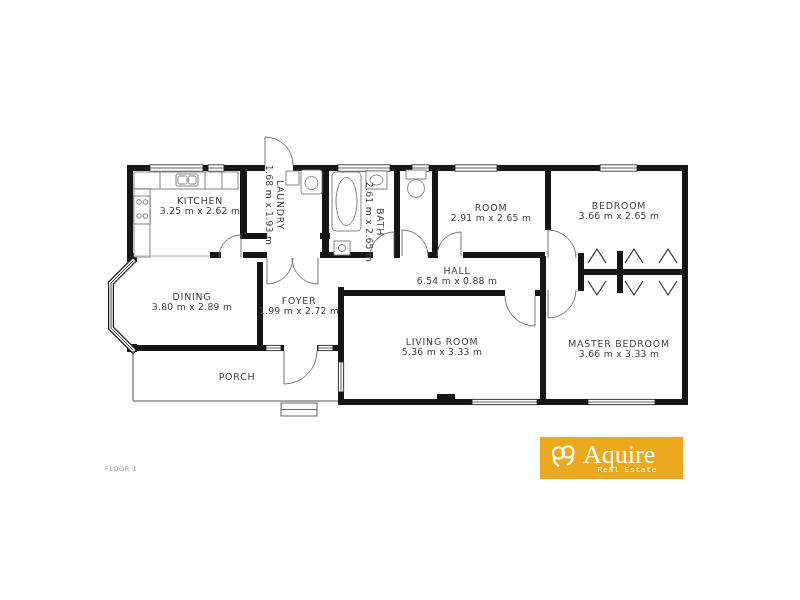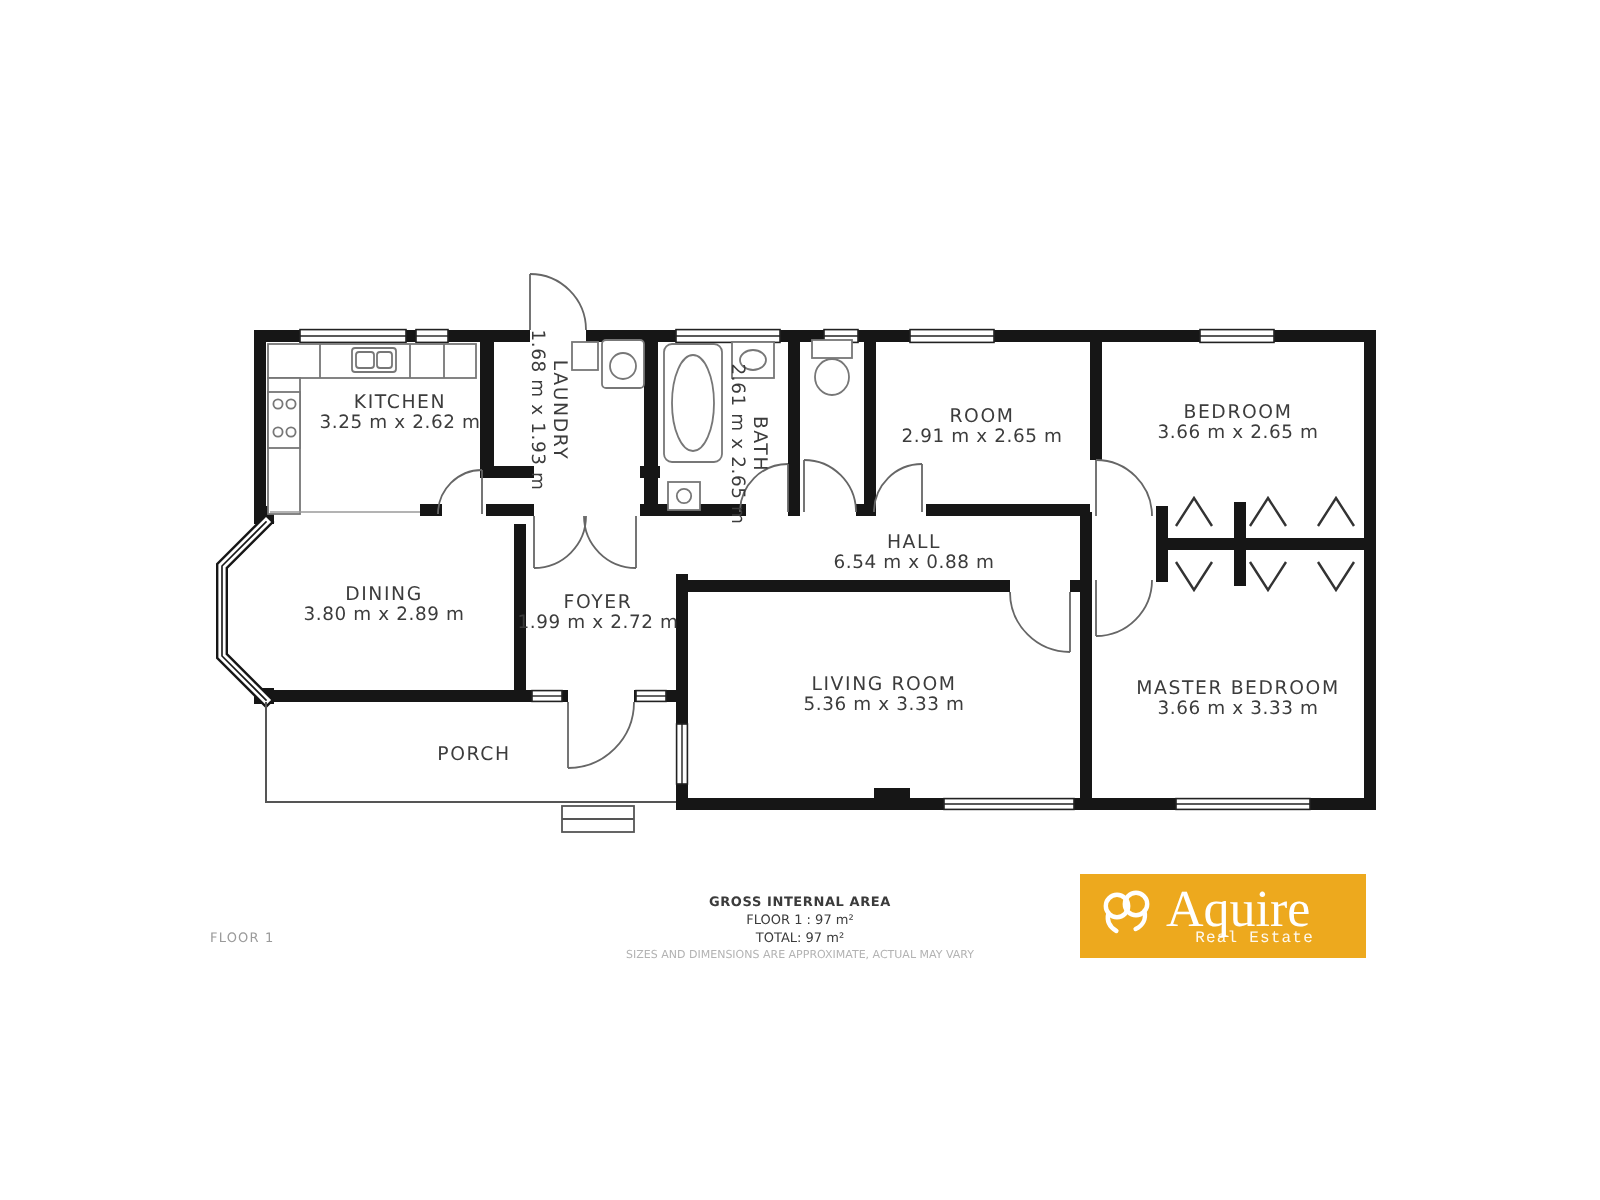--- a/index.html
+++ b/index.html
@@ -254,26 +254,20 @@
         <text class="room-name" x="619" y="347">MASTER BEDROOM</text>
         <text class="room-dims" x="619" y="357">3.66 m x 3.33 m</text>
       </g>
       <text class="room-name" x="237" y="380">PORCH</text>
     </g>
   </svg>
 
   
   <div class="floor-tag">FLOOR 1</div>
 
-  <div class="footer-center">
-    <div class="l1">GROSS INTERNAL AREA</div>
-    <div class="l2">FLOOR 1 : 97 m²</div>
-    <div class="l3">TOTAL: 97 m²</div>
-    <div class="l4">SIZES AND DIMENSIONS ARE APPROXIMATE, ACTUAL MAY VARY</div>
-  </div>
 
   
   <div class="logo" style="background:#EDA91E;">
     <svg width="30" height="30" viewBox="0 0 30 30" style="margin-left:8px;">
       <g fill="none" stroke="#ffffff" stroke-width="2.2" stroke-linecap="round">
         <circle cx="10.5" cy="10" r="5.6"></circle>
         <circle cx="20" cy="9" r="5.6"></circle>
         <path d="M6.2,13.5 C5.2,17.5 6.8,20.5 10.2,22.5"></path>
         <path d="M24.2,12.5 C25.2,16.5 23.4,19.8 19.8,21.5"></path>
       </g>

